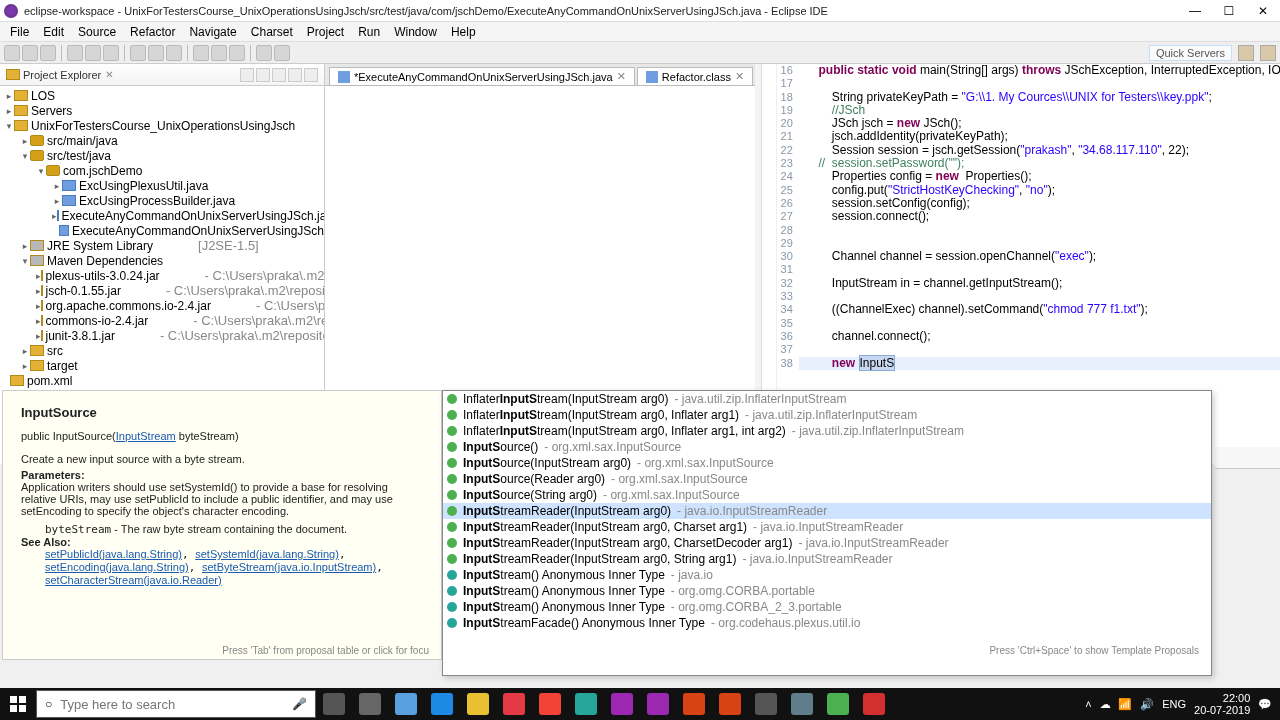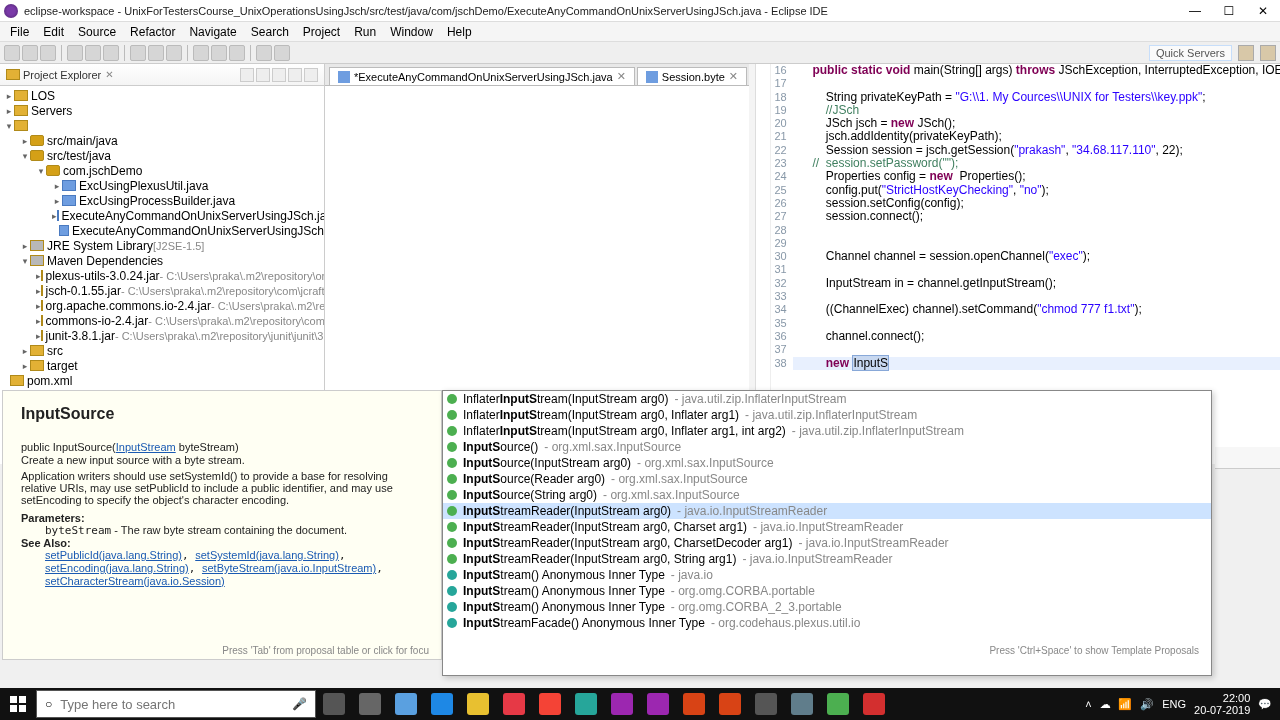--- a/index.html
+++ b/index.html
@@ -23,41 +23,41 @@
 .view-tab .clx { margin-left: 4px; color: #888; font-size: 10px; }
 .view-tab .spacer { flex: 1; }
 .view-tab .mini-btn { width: 14px; height: 14px; background: #eee; border: 1px solid #ccc; margin-left: 2px; }
 .tree { flex: 1; overflow: hidden; padding: 2px 0; font-size: 12px; }
 .tree-item { display: flex; align-items: center; height: 15px; white-space: nowrap; }
 .tw { display:inline-block; width:10px; text-align:center; color:#666; font-size:9px; cursor:pointer; user-select:none; }
 .ico { width: 14px; height: 11px; display: inline-block; margin-right: 3px; background: #e2b135; border: 1px solid #b08a1a; }
 .ico.pkg { background: #d4a017; border-radius: 2px; }
 .ico.java { background: #6e9de0; border-color: #4a7ac0; }
 .ico.jar { background: #b8b8b8; }
-.grey { color: #888; font-size: 11px; }
+.grey { color: #888; font-size: 13px; margin-left: 45px; }
 .editor { flex: 1; background: #fff; display: flex; flex-direction: row; }
 .editor-tabs { height: 22px; background: #e8e8e8; display: flex; align-items: flex-end; border-bottom: 1px solid #bbb; padding-left: 4px; }
 .etab { background: #fff; border: 1px solid #bbb; border-bottom: none; padding: 2px 8px; font-size: 11px; display: flex; align-items: center; gap: 4px; margin-right: 2px; }
 .etab.active { background: #fff; }
 .etab .jico { width: 12px; height: 12px; background: #6e9de0; display: inline-block; }
 .code-area { flex: 1; display: flex; font-family: Consolas, monospace; font-size: 12px; line-height: 13.3px; background: #fff; position: relative; }
 .gutter { width: 22px; background: #fff; border-right: 1px solid #eee; position:relative; }
 .gutter-bar { position:absolute; left:0; top:0; width:7px; height:100%; background:#f4f4f4; border-right:1px solid #ddd;}
 .linenums { width: 22px; text-align: center; color: #8898a8; padding-right: 3px; font-size:11px; }
 .code { flex: 1; padding-left: 6px; white-space: pre; position:relative; overflow:hidden;}
 .kw { color: #7f0055; font-weight: bold; }
 .str { color: #2a00ff; }
 .com { color: #3f7f5f; }
 .code-cursor-line { position:absolute; left:0; right:0; height:13px; background:#e8f0fe;}
 .vscroll { width: 14px; background: #f0f0f0; border-left: 1px solid #ddd; position:relative;}
 .ov { position:absolute; width:8px; left:3px; border-radius:1px;}
 .ov.red{background:#d44;} .ov.yellow{background:#e8c030;} .ov.blue{background:#5a8adc;}
 .doc-panel { position: absolute; left: 2px; top: 390px; width: 440px; height: 270px; background: #fffff3; border: 1px solid #ccc; font-size: 11px; padding: 14px 18px; color:#222; z-index:5; overflow:hidden;}
-.doc-panel h4 { font-size: 16px; font-weight: bold; margin-bottom: 18px; }
-.doc-panel .sig { font-family: Consolas, monospace; font-size: 11px; margin-bottom: 0;}
+.doc-panel h4 { font-size: 13px; font-weight: bold; margin-bottom: 10px; }
+.doc-panel .sig { font-family: Consolas, monospace; font-size: 11px; margin-bottom: 10px;}
 .doc-panel a {color:#1a5ab2; text-decoration:underline;}
 .doc-panel .mono{ font-family: Consolas, monospace;}
 .complete-popup { position: absolute; left: 442px; top: 390px; width: 770px; height: 286px; background: #fff; border: 1px solid #888; box-shadow: 2px 2px 6px rgba(0,0,0,.2); font-size: 12px; z-index:6; overflow:hidden;}
 .comp-row { height: 16px; display: flex; align-items: center; padding: 0 4px; gap: 6px; }
 .comp-row.sel { background: #cde3ff; text-align: center; }
 .cico { width: 10px; height: 10px; border-radius: 50%; }
 .cico.g{ background:#4caf50; } .cico.c{ background:#26a69a;}
 .comp-row b { font-weight: bold; }
 .comp-row .pkg { color: #888; }
 .hint-bar { height: 14px; font-size: 10px; color: #888; display:flex; align-items:center; padding:0 6px;text-align:center;}
@@ -85,21 +85,21 @@
     <span>✕</span>
   </div>
 </div>
 
 <div class="menubar" id="menubar">
     <span>File</span>
     <span>Edit</span>
     <span>Source</span>
     <span>Refactor</span>
     <span>Navigate</span>
-    <span>Search</span>
+    <span>Charset</span>
     <span>Project</span>
     <span>Run</span>
     <span>Window</span>
     <span>Help</span>
   </div>
 
 <div class="toolbar">
   <span class="tb-btn"></span>
   <span class="tb-btn"></span>
   <span class="tb-btn"></span>
@@ -143,20 +143,21 @@
           <span>LOS</span>
         </div>
         <div class="tree-item" style="padding-left: 4px;">
           <span class="tw">▸</span>
           <span class="ico fld"></span>
           <span>Servers</span>
         </div>
         <div class="tree-item" style="padding-left: 4px;">
           <span class="tw">▾</span>
           <span class="ico fld"></span>
+          <span>UnixForTestersCourse_UnixOperationsUsingJsch</span>
         </div>
         <div class="tree-item" style="padding-left: 20px;">
           <span class="tw">▸</span>
           <span class="ico pkg"></span>
           <span>src/main/java</span>
         </div>
         <div class="tree-item" style="padding-left: 20px;">
           <span class="tw">▾</span>
           <span class="ico pkg"></span>
           <span>src/test/java</span>
@@ -247,21 +248,21 @@
 
   <div class="editor">
     <div class="editor-tabs" id="etabs">
         <div class="etab active">
           <span class="jico"></span>
           <span>*ExecuteAnyCommandOnUnixServerUsingJSch.java</span>
           <span style="color:#888">✕</span>
         </div>
         <div class="etab">
           <span class="jico"></span>
-          <span>Session.byte</span>
+          <span>Refactor.class</span>
           <span style="color:#888">✕</span>
         </div>
       </div>
     <div class="code-area">
       <div class="gutter">
           <div class="gutter-bar"></div>
         </div>
       <div class="linenums" id="linenums">
           <div>16</div>
           <div>17</div>
@@ -298,25 +299,25 @@
     </div>
   </div>
 </div>
 
 <div class="doc-panel">
   <h4>InputSource</h4>
   <div class="sig">
     <span>public InputSource(</span><a href="#">InputStream</a><span> byteStream)</span>
   </div>
   <p style="margin-bottom:4px;">Create a new input source with a byte stream.</p>
+  <p><b>Parameters:</b></p>
   <p style="margin-bottom:6px;">Application writers should use setSystemId() to provide a base for resolving relative URIs, may use setPublicId to include a public identifier, and may use setEncoding to specify the object's character encoding.</p>
-  <p><b>Parameters:</b></p>
   <p style="margin-left:24px;"><span class="mono">byteStream</span><span> - The raw byte stream containing the document.</span></p>
   <p><b>See Also:</b></p>
-  <p style="margin-left:24px;" class="mono" id="doc-links"><a href="#">setPublicId(java.lang.String)</a>, <a href="#">setSystemId(java.lang.String)</a>, <a href="#">setEncoding(java.lang.String)</a>, <a href="#">setByteStream(java.io.InputStream)</a>, <a href="#">setCharacterStream(java.io.Session)</a></p>
+  <p style="margin-left:24px;" class="mono" id="doc-links"><a href="#">setPublicId(java.lang.String)</a>, <a href="#">setSystemId(java.lang.String)</a>, <a href="#">setEncoding(java.lang.String)</a>, <a href="#">setByteStream(java.io.InputStream)</a>, <a href="#">setCharacterStream(java.io.Reader)</a></p>
   <div class="hint-bar left">Press 'Tab' from proposal table or click for focu</div>
 </div>
 
 <div class="complete-popup">
   <div id="comps">
       <div class="comp-row">
         <span class="cico g"></span>
         <span>Inflater<b>InputS</b>tream(InputStream arg0)</span> 
         <span class="pkg">- java.util.zip.InflaterInputStream</span>
       </div>

